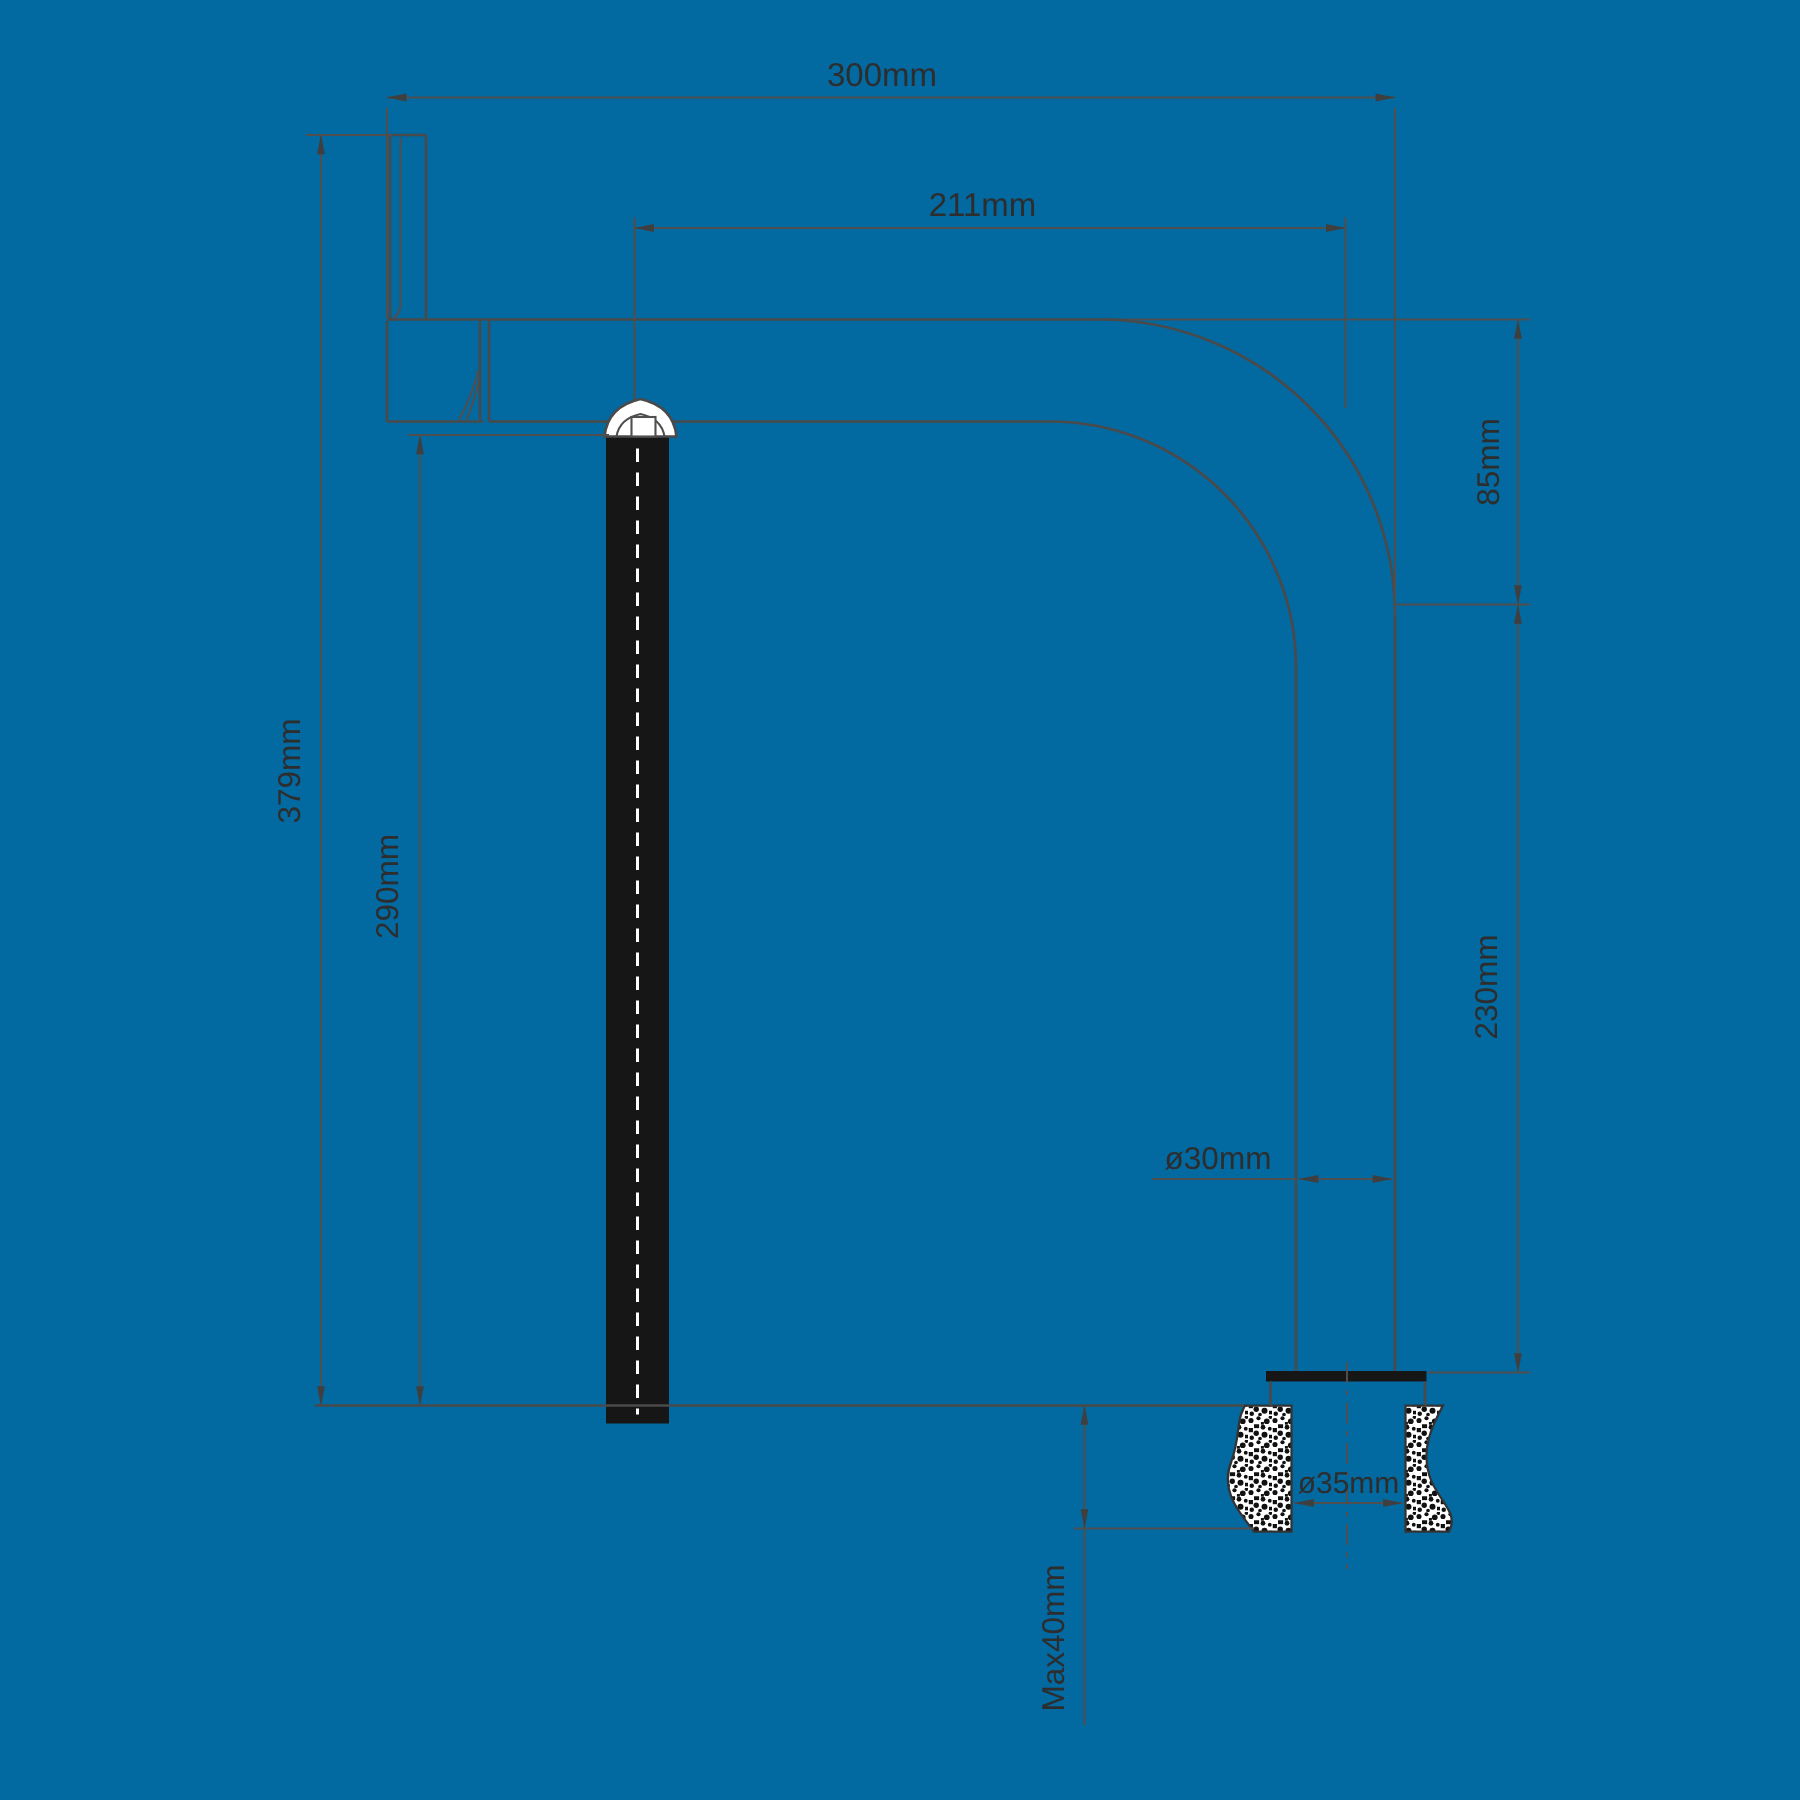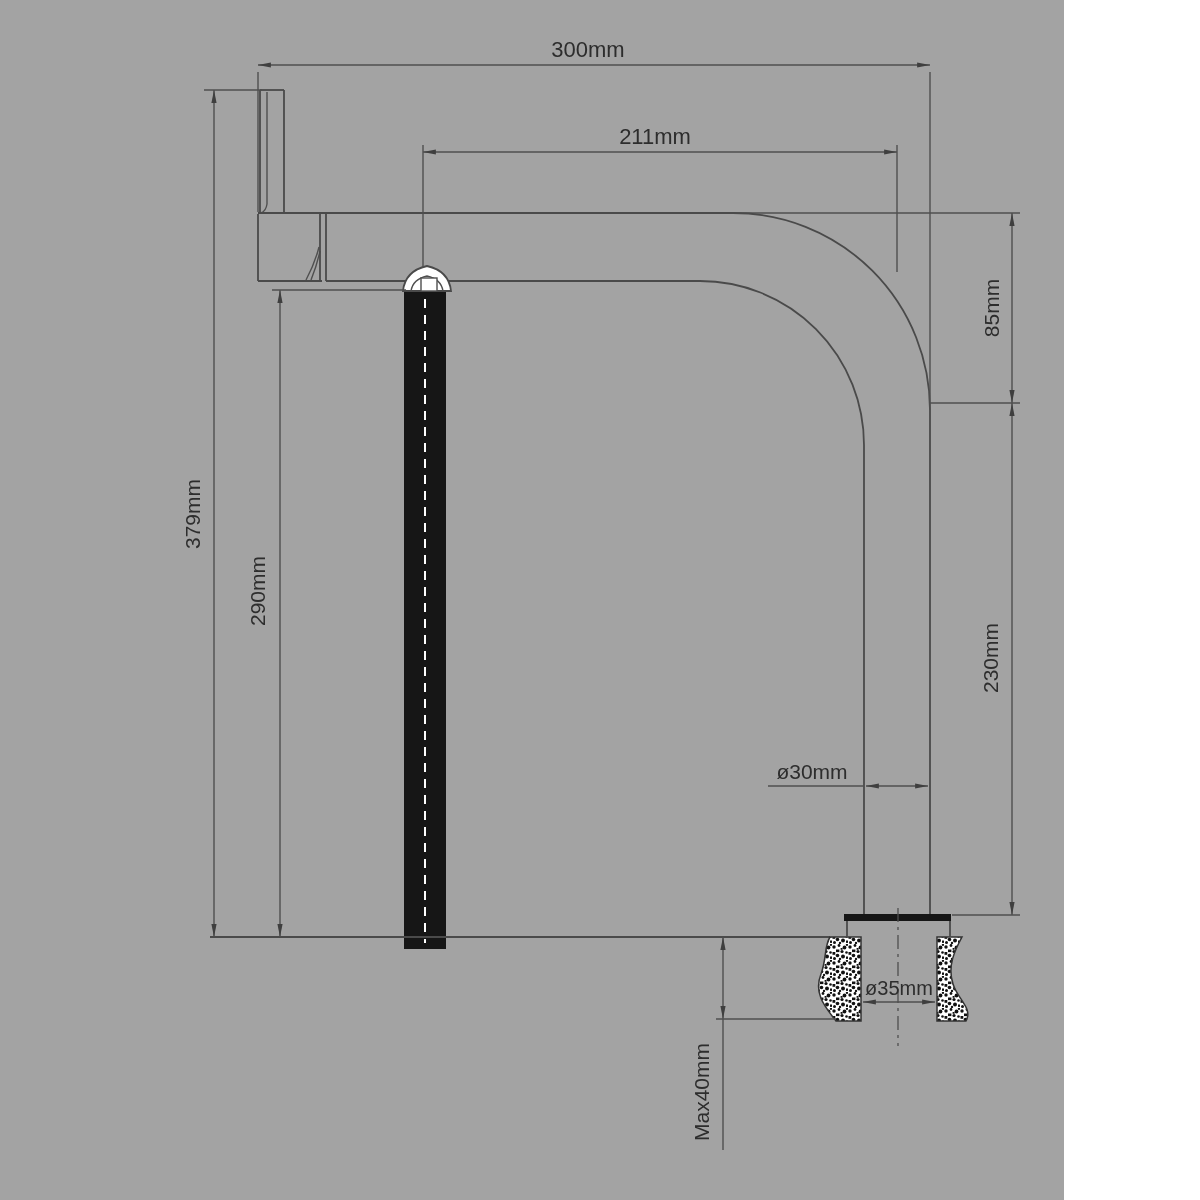--- a/index.html
+++ b/index.html
@@ -1,16 +1,16 @@
 <!DOCTYPE html>
 <html><head>
 <meta charset="utf-8">
 <style>
   html,body{margin:0;padding:0;background:#ffffff;}
-  .stage{width:1064px;height:1200px;position:relative;background:#a3a3a3;overflow:hidden;}
+  .stage{width:1200px;height:1200px;position:relative;background:#0369a1;overflow:hidden;}
   svg{display:block;}
   svg text{font-family:"Liberation Sans","DejaVu Sans",sans-serif;fill:#2d2d2d;}
   .dimtext{font-size:22px;}
   .dimtext-sm{font-size:21px;}
   .objline{stroke:#4a4a4a;stroke-width:1.8;fill:none;stroke-linecap:butt;}
   .thinline{stroke:#4f4f4f;stroke-width:1.4;fill:none;}
   .dimline{stroke:#4f4f4f;stroke-width:1.4;fill:none;}
   .darkfill{fill:#161616;stroke:none;}
   .whitefill{fill:#ffffff;}
 </style>

